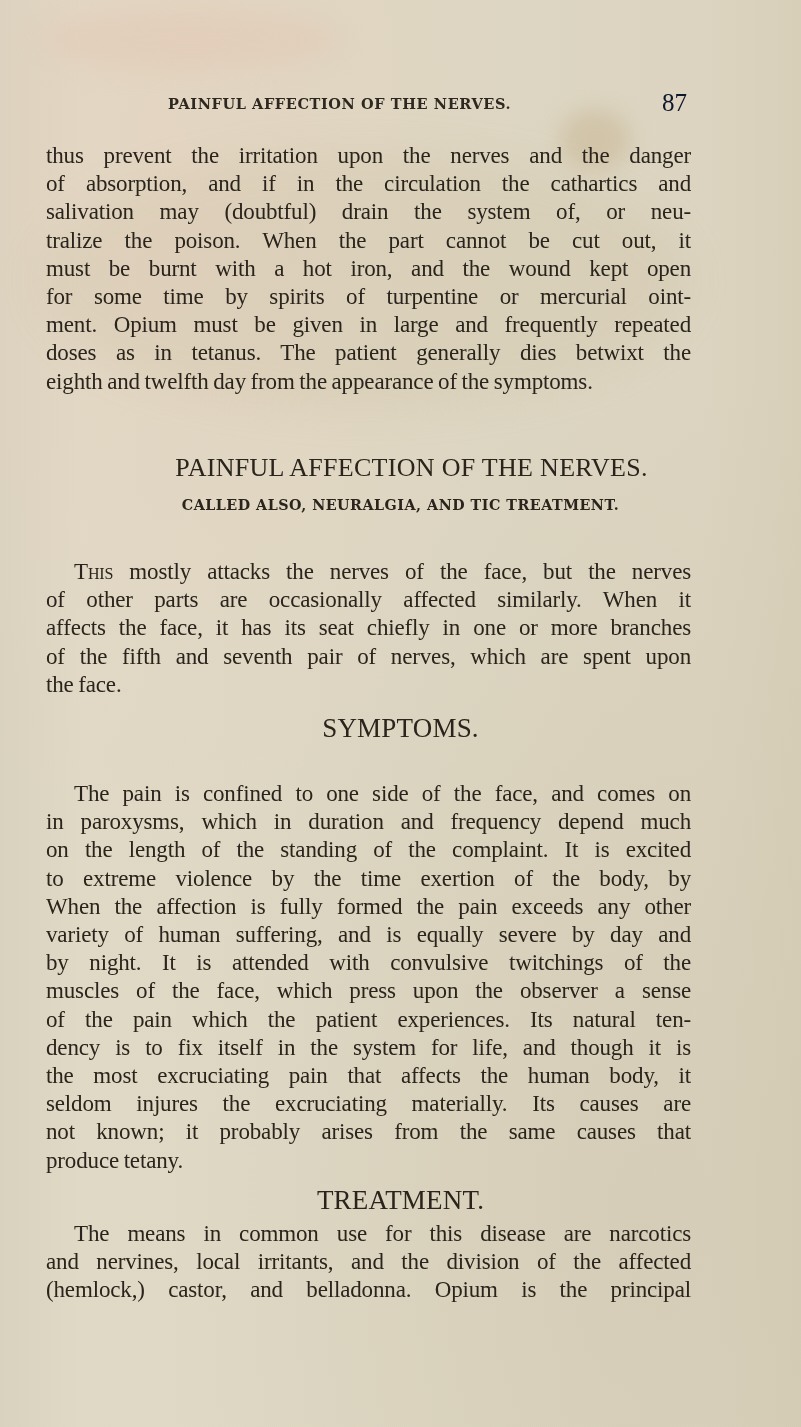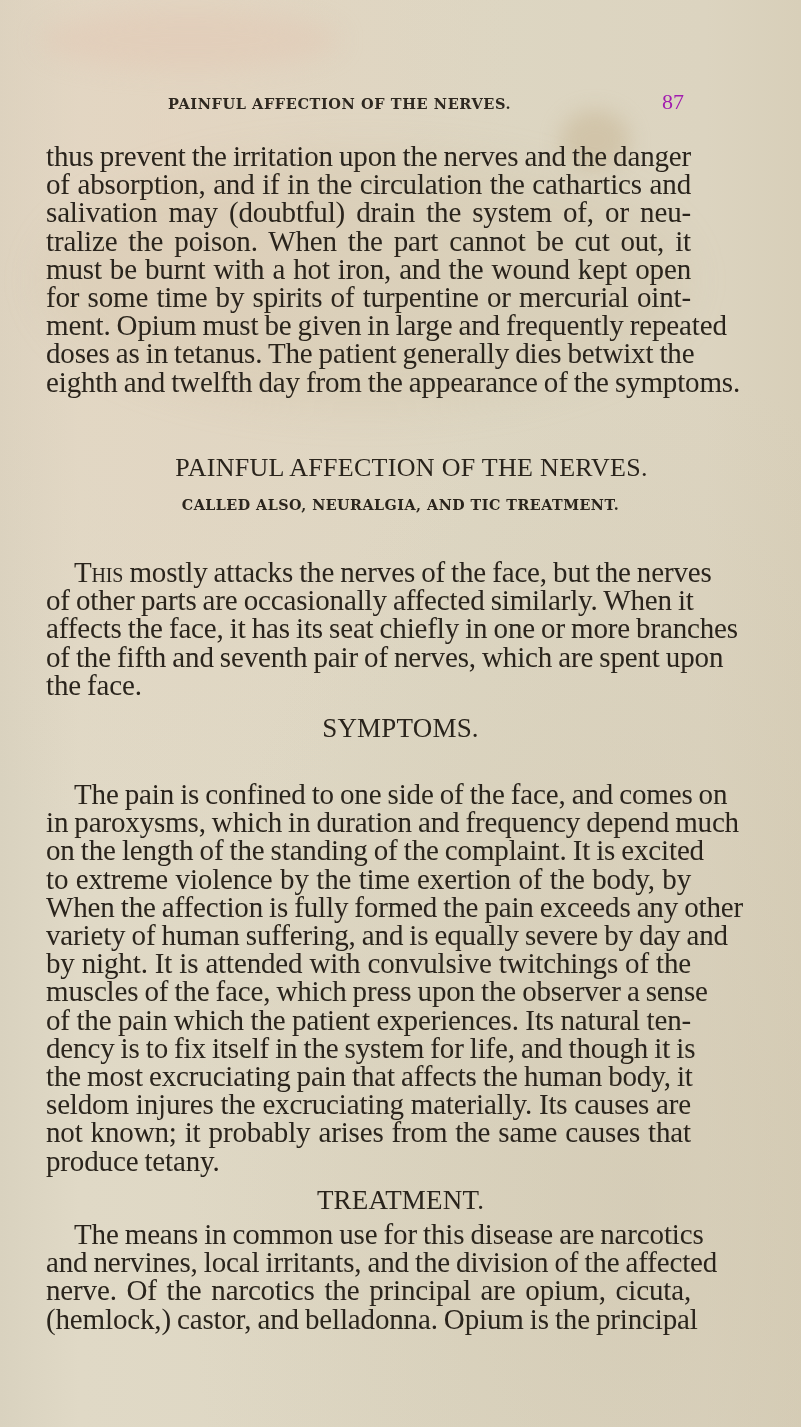--- a/index.html
+++ b/index.html
@@ -41,29 +41,29 @@
     font-weight: bold;
     font-size: 14.5px;
     letter-spacing: 0.6px;
     color: #2e2820;
     white-space: nowrap;
   }
   .page-number {
     position: absolute;
     left: 494px;
     top: -6px;
-    font-size: 22px;
+    font-size: 25px;
     font-family: "Liberation Serif", serif;
-    color: #a21caf;
+    color: #0f172a;
   }
   .body-text {
     position: absolute;
     left: 46px;
     width: 645px;
-    font-size: 29px;
+    font-size: 23px;
     line-height: 28.2px;
     text-align: justify;
     text-align-last: justify;
     letter-spacing: -0.15px;
     word-spacing: -1px;
   }
   .body-text .line {
     display: block;
     text-align: justify;
     text-align-last: justify;
@@ -163,17 +163,16 @@
     <span class="line">seldom injures the excruciating materially. Its causes are</span>
     <span class="line">not known; it probably arises from the same causes that</span>
     <span class="line last">produce tetany.</span>
   </div>
 
   <div class="section-title sub-heading" style="top:1185px;">TREATMENT.</div>
 
   <div class="body-text" style="top:1220px;">
     <span class="line indent">The means in common use for this disease are narcotics</span>
     <span class="line">and nervines, local irritants, and the division of the affected</span>
-    <span class="line">nerve. Of the narcotics the principal are opium, cicuta,</span>
     <span class="line">(hemlock,) castor, and belladonna. Opium is the principal</span>
   </div>
 
 </div>
 
 </body></html>

